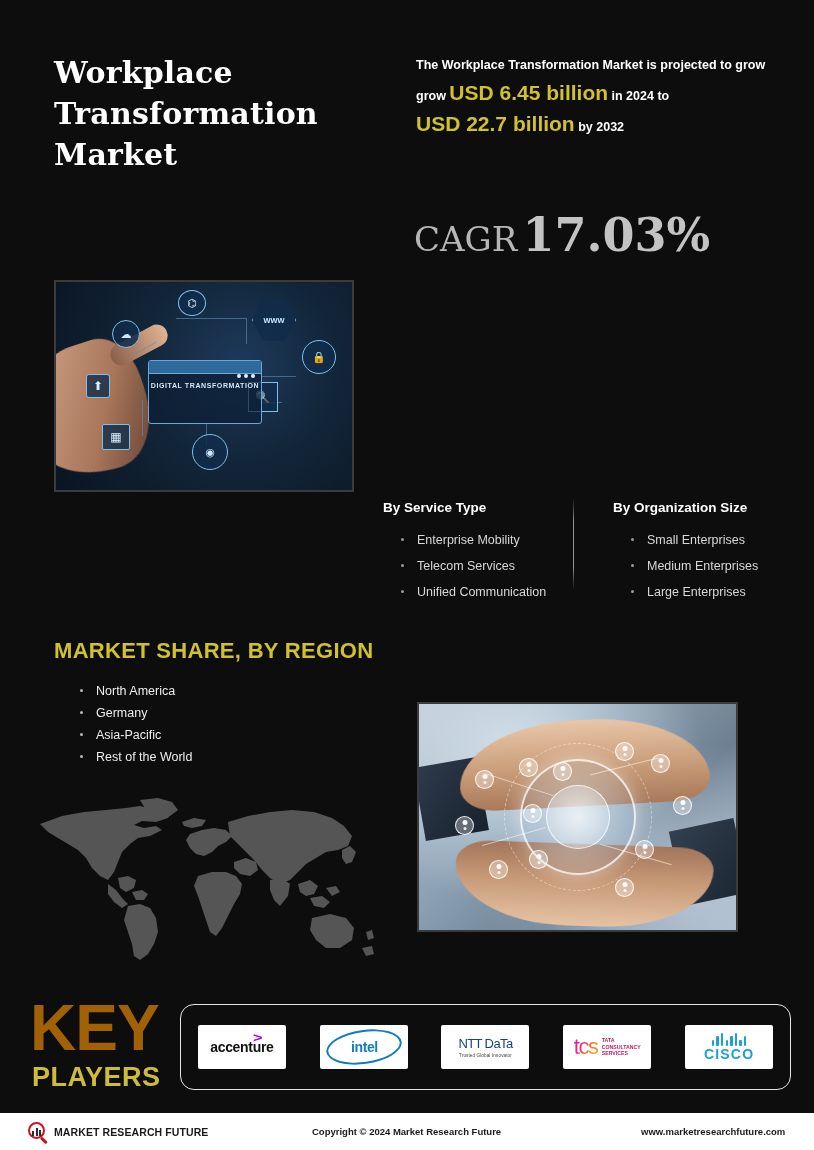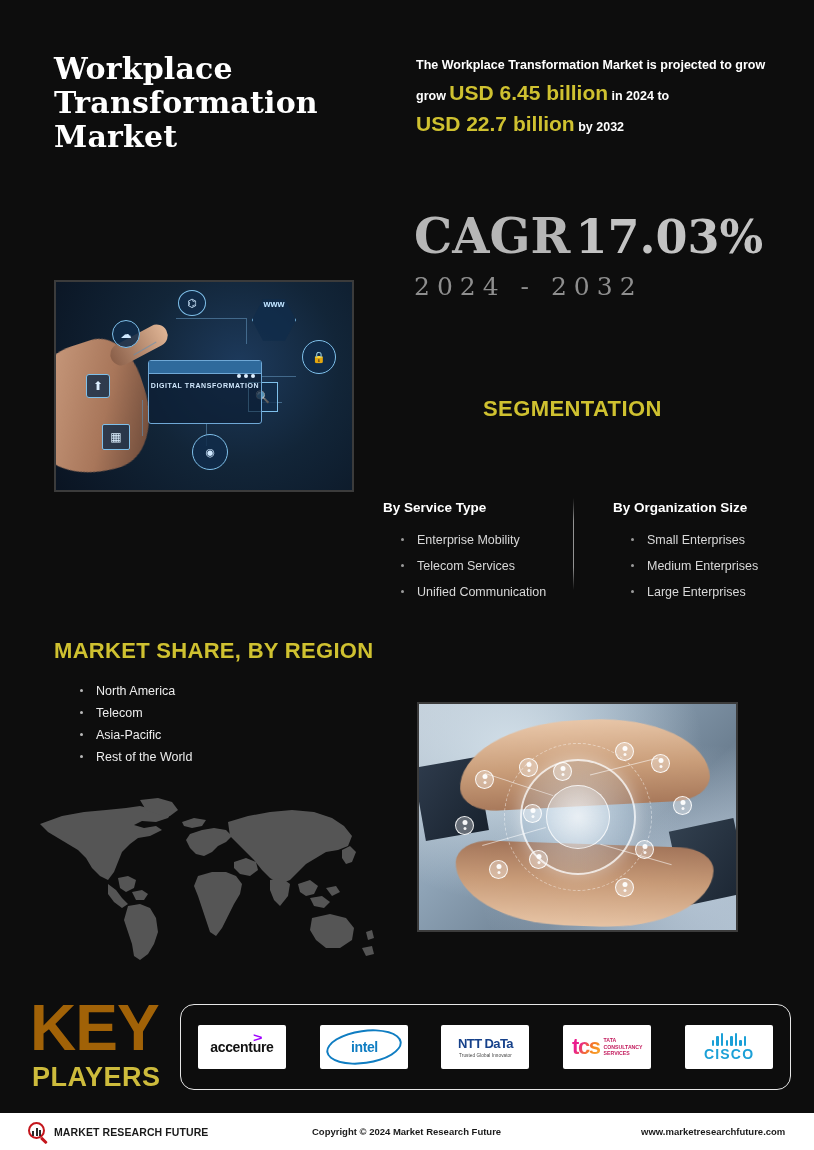--- a/index.html
+++ b/index.html
@@ -9,38 +9,38 @@
     font-family:"Liberation Sans",sans-serif;
     overflow:hidden;
     position:relative;
   }
   .page{position:relative;width:814px;height:1150px;background:#0d0d0d;}
 
   
   .title{
     position:absolute;left:54px;top:52px;width:330px;
     font-family:"DejaVu Serif","Liberation Serif",serif;
-    font-weight:700;font-size:30px;line-height:34px;
+    font-weight:700;font-size:30px;line-height:41px;
     color:#ffffff;letter-spacing:.2px;
   }
 
   
   .intro{position:absolute;left:416px;top:57px;width:375px;color:#fff;}
   .intro .l1{font-size:12.5px;font-weight:700;line-height:17px;}
   .intro .l2{margin-top:8px;font-size:12.5px;font-weight:700;line-height:22px;}
   .intro .l3{margin-top:6px;font-size:12.5px;font-weight:700;line-height:22px;}
   .big-gold{color:#cfc130;font-size:21px;font-weight:700;}
 
   
   .cagr-wrap{position:absolute;left:414px;top:212px;width:380px;}
   .cagr-line{
     font-family:"DejaVu Serif","Liberation Serif",serif;
     color:#b6b6b6;white-space:nowrap;line-height:1;
   }
-  .cagr-word{font-size:48px;font-weight:700;}
+  .cagr-word{font-size:34px;font-weight:400;}
   .cagr-num{font-size:46px;font-weight:700;color:#c3c3c3;}
   .cagr-years{
     margin-top:12px;font-family:"DejaVu Serif","Liberation Serif",serif;
     font-size:25px;color:#8e8e8e;letter-spacing:7px;
   }
 
   
   .seg-title{
     position:absolute;left:483px;top:396px;
     font-size:22px;font-weight:700;color:#cfc130;letter-spacing:.4px;
@@ -96,21 +96,21 @@
     background:#dff0ff;margin-left:3px;
   }
   .img1 .panel .ptxt{
     position:absolute;left:0;right:0;top:20px;text-align:center;
     font-size:7px;font-weight:700;color:#cfe6fb;letter-spacing:.6px;line-height:10px;
   }
   .img1 .hex{
     position:absolute;width:42px;height:42px;
     border:1.3px solid #7fc0ea;background:rgba(16,44,74,.8);
     clip-path:polygon(25% 3%,75% 3%,100% 50%,75% 97%,25% 97%,0 50%);
-    display:flex;align-items:flex-start;justify-content:center;
+    display:flex;align-items:center;justify-content:center;
     color:#bfe3ff;font-size:9px;font-weight:700;
   }
   .img1 .circ{
     position:absolute;border-radius:50%;
     border:1.3px solid #7fc0ea;background:rgba(16,44,74,.85);
     display:flex;align-items:center;justify-content:center;
     color:#cfe8ff;font-size:11px;
   }
   .img1 .sq{
     position:absolute;border:1.3px solid #7fc0ea;background:rgba(16,44,74,.8);
@@ -227,25 +227,25 @@
   .lg-intel{
     width:72px;height:30px;border:2.4px solid #0f7dc2;border-radius:50%;
     display:flex;align-items:center;justify-content:center;
     transform:rotate(-8deg);
   }
   .lg-intel span{
     font-size:14px;font-weight:700;color:#0f7dc2;letter-spacing:-.4px;
     transform:rotate(8deg);
   }
   .lg-ntt{text-align:center;line-height:1;}
-  .lg-ntt .n1{font-size:13px;font-weight:700;color:#16418a;letter-spacing:-.6px;margin-top:41px;}
+  .lg-ntt .n1{font-size:13px;font-weight:400;color:#16418a;letter-spacing:-.6px;margin-top:41px;}
   .lg-ntt .n2{font-size:4.6px;color:#444;margin-top:3px;letter-spacing:.1px;}
   .lg-tcs{display:flex;align-items:center;gap:4px;}
   .lg-tcs .mark{
-    font-size:22px;font-weight:700;letter-spacing:-1.4px;line-height:1;
+    font-size:22px;font-weight:400;letter-spacing:-1.4px;line-height:1;
     background:linear-gradient(125deg,#f0188c 0%,#e8208e 30%,#f58220 65%,#f9b233 100%);
     -webkit-background-clip:text;background-clip:text;color:transparent;
   }
   .lg-tcs .txt{font-size:5.2px;font-weight:700;color:#c2185b;line-height:6.4px;text-align:left;}
   .lg-cisco{text-align:center;line-height:1;}
   .lg-cisco .bars{display:flex;align-items:flex-end;gap:2.2px;justify-content:center;height:13px;}
   .lg-cisco .bars i{display:block;width:2.4px;background:#1ba0d7;border-radius:1px;}
   .lg-cisco .word{
     font-size:14px;font-weight:700;color:#1ba0d7;letter-spacing:1.2px;margin-top:2px;
   }
@@ -294,21 +294,20 @@
       <span class="big-gold">USD 22.7 billion</span>
       <span>by 2032</span>
     </div>
   </div>
 
   <div class="cagr-wrap">
     <div class="cagr-line">
       <span class="cagr-word">CAGR</span>
       <span class="cagr-num">17.03%</span>
     </div>
-    <div class="cagr-years">2024 - 2032</div>
   </div>
 
   <div class="img1">
     <div class="hand"></div>
     <div class="finger"></div>
 
     <div class="line" style="left:76px;top:66px;width:26px;height:1px;transform:rotate(-30deg);"></div>
     <div class="line" style="left:120px;top:36px;width:70px;height:1px;"></div>
     <div class="line" style="left:190px;top:36px;width:1px;height:26px;"></div>
     <div class="line" style="left:206px;top:94px;width:34px;height:1px;"></div>
@@ -328,21 +327,20 @@
     <div class="circ" style="left:122px;top:8px;width:26px;height:24px;">⌬</div>
 
     <div class="panel">
       <div class="bar">
         <span class="dots"><i></i><i></i><i></i></span>
       </div>
       <div class="ptxt">DIGITAL TRANSFORMATION</div>
     </div>
   </div>
 
-  <div class="seg-title">SEGMENTATION</div>
   <div class="seg-divider"></div>
   <div class="seg-cols">
     <div class="seg-col left">
       <div class="seg-head">By Service Type</div>
       <ul class="seg-list">
         <li>Enterprise Mobility</li>
         <li>Telecom Services</li>
         <li>Unified Communication</li>
       </ul>
     </div>
@@ -352,21 +350,21 @@
         <li>Small Enterprises</li>
         <li>Medium Enterprises</li>
         <li>Large Enterprises</li>
       </ul>
     </div>
   </div>
 
   <div class="ms-title">MARKET SHARE, BY REGION</div>
   <ul class="ms-list">
     <li>North America</li>
-    <li>Telecom</li>
+    <li>Germany</li>
     <li>Asia-Pacific</li>
     <li>Rest of the World</li>
   </ul>
 
   <div class="worldmap">
     <svg viewBox="0 0 376 176" xmlns="http://www.w3.org/2000/svg">
       <g fill="#555555">
 
         <path d="M18,32 L40,24 L62,20 L84,18 L104,16 L118,14 L130,17 L142,14 L152,18 L146,26 L134,30 L120,29 L112,33 L122,36 L134,34 L140,38 L128,44 L116,46 L108,52 L100,60 L96,70 L92,80 L86,88 L78,84 L70,76 L64,66 L56,58 L46,52 L36,46 L26,40 Z"></path>
         <path d="M96,86 L106,84 L114,88 L112,96 L104,100 L98,96 Z"></path>

